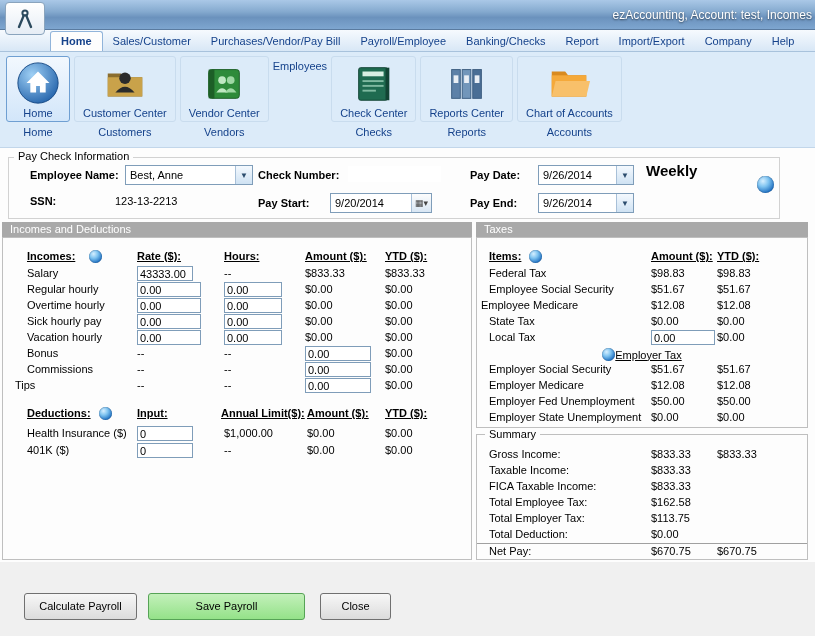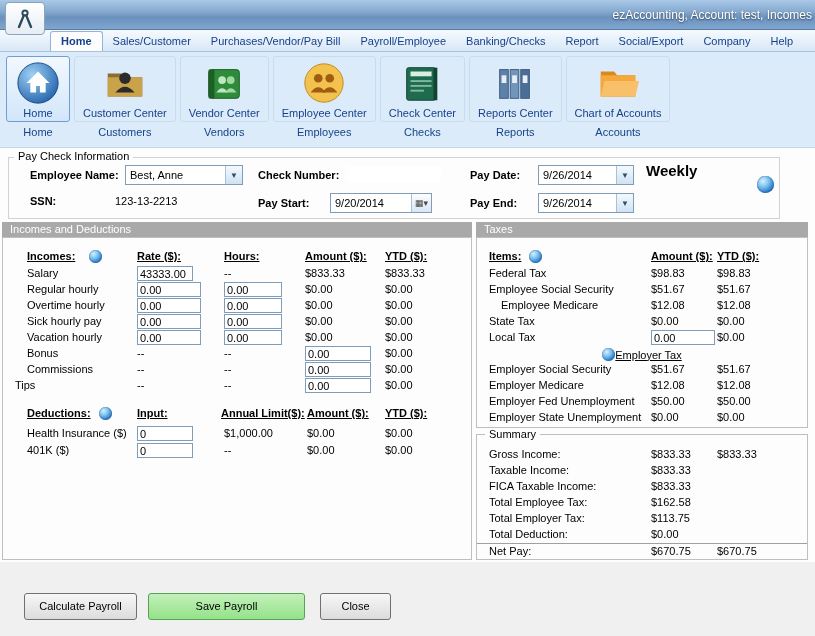--- a/index.html
+++ b/index.html
@@ -93,21 +93,21 @@
     </svg>
   </div>
 
   <div class="menubar">
     <div class="tab active">Home</div>
     <div class="tab">Sales/Customer</div>
     <div class="tab">Purchases/Vendor/Pay Bill</div>
     <div class="tab">Payroll/Employee</div>
     <div class="tab">Banking/Checks</div>
     <div class="tab">Report</div>
-    <div class="tab">Social/Export</div>
+    <div class="tab">Import/Export</div>
     <div class="tab">Company</div>
     <div class="tab">Help</div>
   </div>
 
   <div class="toolbar">
 
     <div class="tool-cell">
       <div class="tool-btn selected">
         <svg viewBox="0 0 48 48">
           <defs>
@@ -146,30 +146,20 @@
           <circle cx="31" cy="21" r="4" fill="#9fd8a4"></circle>
           <path d="M16 34 Q22 25 28 34 Z" fill="#bfe8c2"></path>
           <path d="M25 34 Q31 25 37 34 Z" fill="#9fd8a4"></path>
         </svg>
         <span class="tool-title">Vendor Center</span>
       </div>
       <span class="tool-label">Vendors</span>
     </div>
 
     <div class="tool-cell">
-      <div class="tool-btn">
-        <svg viewBox="0 0 48 48">
-          <circle cx="24" cy="24" r="20" fill="#f3c14d" stroke="#c08a1e"></circle>
-          <circle cx="18" cy="19" r="4.5" fill="#a05c10"></circle>
-          <circle cx="30" cy="19" r="4.5" fill="#a05c10"></circle>
-          <path d="M10 34 Q18 23 26 34 Z" fill="#a05c10"></path>
-          <path d="M22 34 Q30 23 38 34 Z" fill="#a05c10"></path>
-        </svg>
-        <span class="tool-title">Employee Center</span>
-      </div>
       <span class="tool-label">Employees</span>
     </div>
 
     <div class="tool-cell">
       <div class="tool-btn">
         <svg viewBox="0 0 48 48">
           <rect x="8" y="8" width="30" height="34" rx="2" fill="#1f6b50" stroke="#124434"></rect>
           <rect x="12" y="12" width="22" height="5" fill="#d8efe2"></rect>
           <rect x="12" y="21" width="22" height="2" fill="#7fb9a0"></rect>
           <rect x="12" y="26" width="22" height="2" fill="#7fb9a0"></rect>
@@ -208,21 +198,21 @@
       <span class="tool-label">Accounts</span>
     </div>
   </div>
 
   <div class="main">
 
     <span class="group-label">Pay Check Information</span>
     <div class="groupbox"></div>
 
     <span class="flabel" style="left:30px;top:21px">Employee Name:</span>
-    <div class="combo" style="left:125px;top:17px;width:118px">
+    <div class="combo" style="left:125px;top:17px;width:128px">
       <span class="ctext">Best, Anne</span>
       <span class="carrow">▼</span>
     </div>
 
     <span class="flabel" style="left:258px;top:21px">Check Number:</span>
     <input class="plaininput" style="left: 347px; top: 17px; width: 95px;" value="">
 
     <span class="flabel" style="left:470px;top:21px">Pay Date:</span>
     <div class="combo" style="left:538px;top:17px;width:96px">
       <span class="ctext">9/26/2014</span>
@@ -345,21 +335,21 @@
           <span class="cval rlabel" style="left: 12px; width: 158px;">Federal Tax</span>
           <span class="cval" style="left: 174px; width: 64px;">$98.83</span>
           <span class="cval" style="left: 240px; width: 60px;">$98.83</span>
         </div>
         <div class="trow" style="top: 44px;">
           <span class="cval rlabel" style="left: 12px; width: 158px;">Employee Social Security</span>
           <span class="cval" style="left: 174px; width: 64px;">$51.67</span>
           <span class="cval" style="left: 240px; width: 60px;">$51.67</span>
         </div>
         <div class="trow" style="top: 60px;">
-          <span class="cval rlabel" style="left: 24px; width: 158px;">Employee Medicare</span>
+          <span class="cval rlabel" style="left: 4px; width: 158px;">Employee Medicare</span>
           <span class="cval" style="left: 174px; width: 64px;">$12.08</span>
           <span class="cval" style="left: 240px; width: 60px;">$12.08</span>
         </div>
         <div class="trow" style="top: 76px;">
           <span class="cval rlabel" style="left: 12px; width: 158px;">State Tax</span>
           <span class="cval" style="left: 174px; width: 64px;">$0.00</span>
           <span class="cval" style="left: 240px; width: 60px;">$0.00</span>
         </div>
         <div class="trow" style="top: 92px;">
           <span class="cval rlabel" style="left: 12px; width: 158px;">Local Tax</span>

